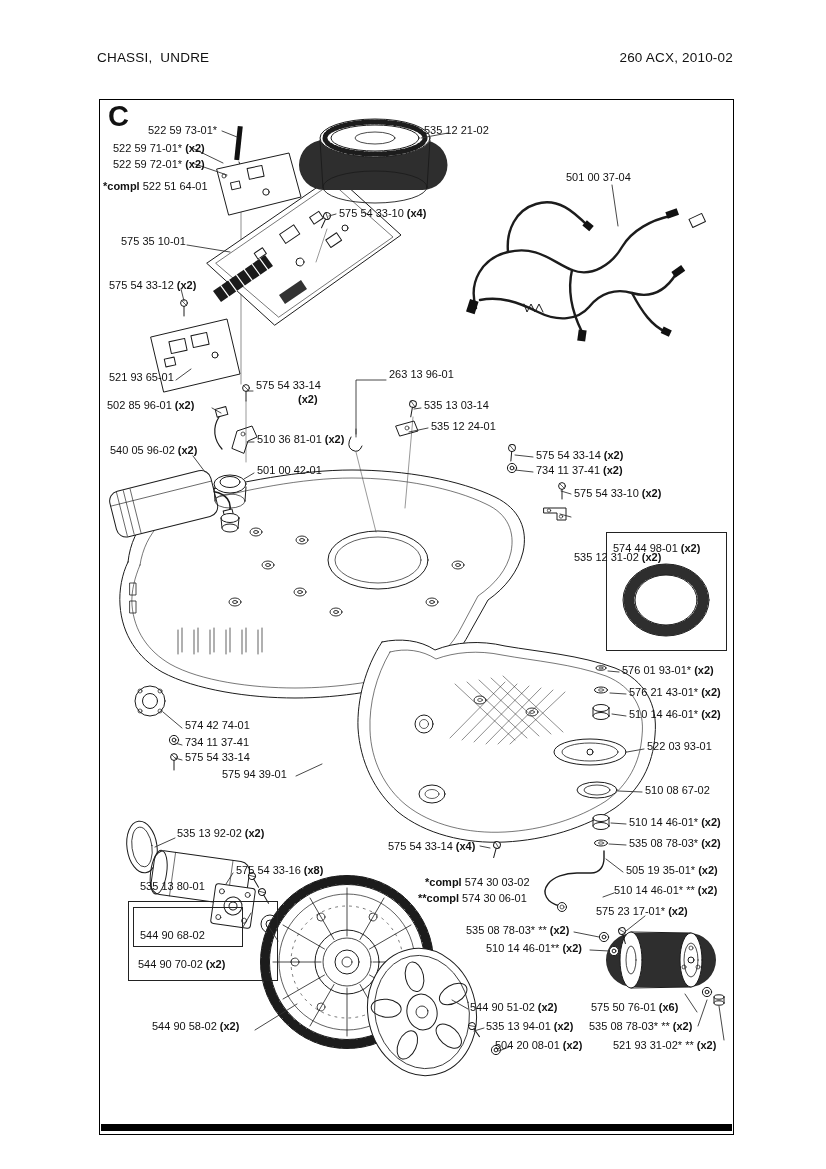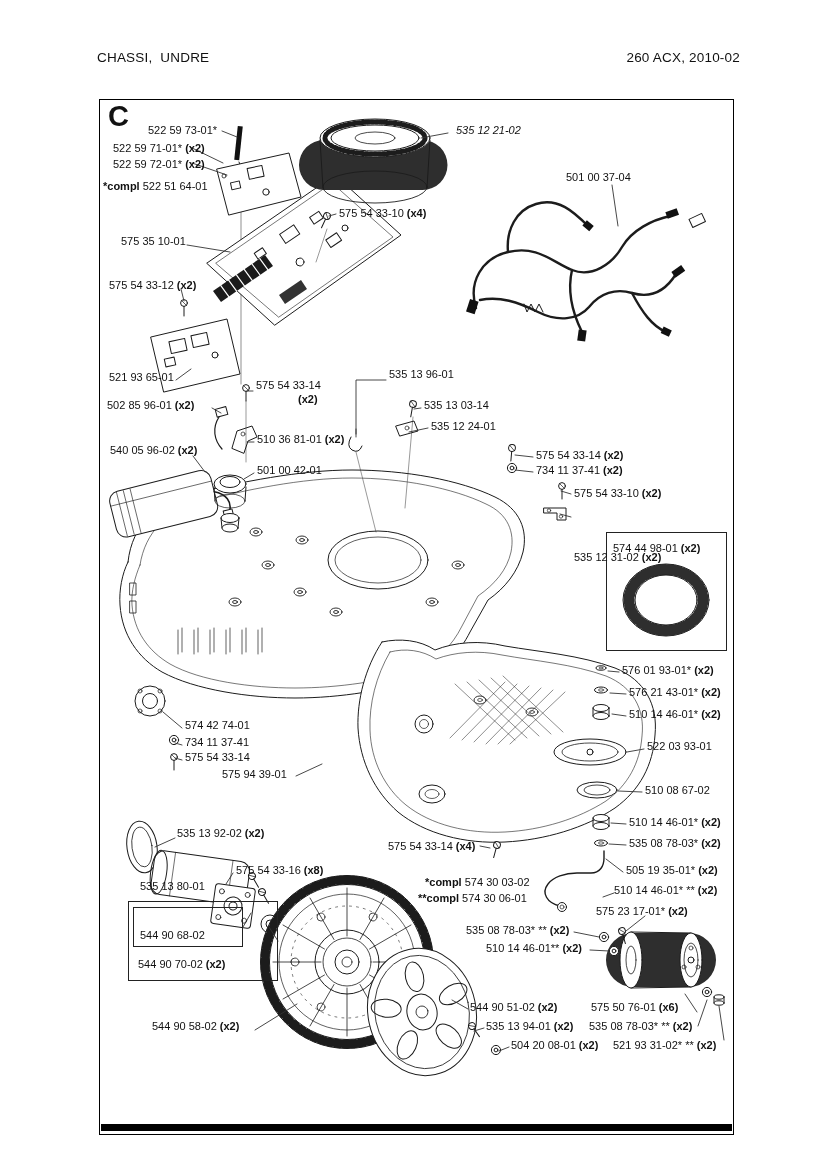--- a/index.html
+++ b/index.html
@@ -1,21 +1,21 @@
 <!DOCTYPE html>
 <html><head>
 <meta charset="utf-8">
 <style>
   * { margin:0; padding:0; box-sizing:border-box; }
   html,body { background:#fff; }
   body { width:826px; height:1169px; font-family:"Liberation Sans","DejaVu Sans",sans-serif; color:#111; }
   .page { position:relative; width:823px; height:1169px; background:#fff; overflow:hidden; }
   .hdr { position:absolute; top:50px; font-size:13.5px; letter-spacing:.2px; white-space:pre; }
   #hdrL { left:97px; }
-  #hdrR { right:83px;text-align:center; }
+  #hdrR { right:90px;text-align:center; }
   .frame { position:absolute; left:99px; top:99px; width:635px; height:1036px; border:1.5px solid #000; }
   .bottombar { position:absolute; left:101px; top:1124px; width:631px; height:7px; background:#000; }
   .sectionC { position:absolute; left:108px; top:100px; font-size:29px; font-weight:600; }
   svg.art { position:absolute; left:0; top:0; }
   .inset-box { position:absolute; left:606px; top:532px; width:121px; height:119px; border:1.2px solid #222; }
   .lblbox { position:absolute; border:1px solid #222; }
   #box-outer { left:128px; top:901px; width:150px; height:80px; }
   #box-inner { left:133px; top:907px; width:110px; height:40px; }
   #labels { position:absolute; left:0; top:0; width:826px; height:1169px; }
   .part-label { position:absolute; font-size:11px; line-height:13px; white-space:nowrap; }
@@ -458,24 +458,24 @@
       <div class="part-label" style="left: 113px; top: 158px;"><span>522 59 72-01*</span><b class="qty">(x2)</b></div>
       <div class="part-label" style="left: 103px; top: 180px;"><b>*compl </b><span>522 51 64-01</span></div>
       <div class="part-label" style="left: 121px; top: 235px;"><span>575 35 10-01</span></div>
       <div class="part-label" style="left: 109px; top: 279px;"><span>575 54 33-12</span><b class="qty">(x2)</b></div>
       <div class="part-label" style="left: 109px; top: 371px;"><span>521 93 65-01</span></div>
       <div class="part-label stack" style="left: 256px; top: 379px;"><span>575 54 33-14</span><b class="qty">(x2)</b></div>
       <div class="part-label" style="left: 107px; top: 399px;"><span>502 85 96-01</span><b class="qty">(x2)</b></div>
       <div class="part-label" style="left: 110px; top: 444px;"><span>540 05 96-02</span><b class="qty">(x2)</b></div>
       <div class="part-label" style="left: 257px; top: 433px; text-align: center;"><span>510 36 81-01</span><b class="qty">(x2)</b></div>
       <div class="part-label" style="left: 257px; top: 464px;"><span>501 00 42-01</span></div>
-      <div class="part-label" style="left: 456px; top: 124px; font-style: italic;"><span>535 12 21-02</span></div>
+      <div class="part-label" style="left: 424px; top: 124px;"><span>535 12 21-02</span></div>
       <div class="part-label" style="left: 339px; top: 207px;"><span>575 54 33-10</span><b class="qty">(x4)</b></div>
       <div class="part-label" style="left: 566px; top: 171px;"><span>501 00 37-04</span></div>
-      <div class="part-label" style="left: 389px; top: 368px;"><span>535 13 96-01</span></div>
+      <div class="part-label" style="left: 389px; top: 368px;"><span>263 13 96-01</span></div>
       <div class="part-label" style="left: 424px; top: 399px;"><span>535 13 03-14</span></div>
       <div class="part-label" style="left: 431px; top: 420px;"><span>535 12 24-01</span></div>
       <div class="part-label" style="left: 536px; top: 449px;"><span>575 54 33-14</span><b class="qty">(x2)</b></div>
       <div class="part-label" style="left: 536px; top: 464px;"><span>734 11 37-41</span><b class="qty">(x2)</b></div>
       <div class="part-label" style="left: 574px; top: 487px;"><span>575 54 33-10</span><b class="qty">(x2)</b></div>
       <div class="part-label" style="left: 574px; top: 509px; margin-top: 42px;"><span>535 12 31-02</span><b class="qty">(x2)</b></div>
       <div class="part-label" style="left: 613px; top: 542px;"><span>574 44 98-01</span><b class="qty">(x2)</b></div>
       <div class="part-label" style="left: 622px; top: 664px;"><span>576 01 93-01*</span><b class="qty">(x2)</b></div>
       <div class="part-label" style="left: 629px; top: 686px;"><span>576 21 43-01*</span><b class="qty">(x2)</b></div>
       <div class="part-label" style="left: 629px; top: 708px;"><span>510 14 46-01*</span><b class="qty">(x2)</b></div>
@@ -496,20 +496,20 @@
       <div class="part-label" style="left: 140px; top: 929px;"><span>544 90 68-02</span></div>
       <div class="part-label" style="left: 138px; top: 958px;"><span>544 90 70-02</span><b class="qty">(x2)</b></div>
       <div class="part-label" style="left: 152px; top: 1020px;"><span>544 90 58-02</span><b class="qty">(x2)</b></div>
       <div class="part-label" style="left: 388px; top: 840px;"><span>575 54 33-14</span><b class="qty">(x4)</b></div>
       <div class="part-label" style="left: 425px; top: 876px;"><b>*compl </b><span>574 30 03-02</span></div>
       <div class="part-label" style="left: 418px; top: 892px;"><b>**compl </b><span>574 30 06-01</span></div>
       <div class="part-label" style="left: 466px; top: 924px;"><span>535 08 78-03* **</span><b class="qty">(x2)</b></div>
       <div class="part-label" style="left: 486px; top: 942px;"><span>510 14 46-01**</span><b class="qty">(x2)</b></div>
       <div class="part-label" style="left: 470px; top: 1001px;"><span>544 90 51-02</span><b class="qty">(x2)</b></div>
       <div class="part-label" style="left: 486px; top: 1020px;"><span>535 13 94-01</span><b class="qty">(x2)</b></div>
-      <div class="part-label" style="left: 511px; top: 1039px;"><span>504 20 08-01</span><b class="qty">(x2)</b></div>
+      <div class="part-label" style="left: 495px; top: 1039px;"><span>504 20 08-01</span><b class="qty">(x2)</b></div>
       <div class="part-label" style="left: 591px; top: 1001px;"><span>575 50 76-01</span><b class="qty">(x6)</b></div>
       <div class="part-label" style="left: 589px; top: 1020px;"><span>535 08 78-03* **</span><b class="qty">(x2)</b></div>
       <div class="part-label" style="left: 613px; top: 1039px;"><span>521 93 31-02* **</span><b class="qty">(x2)</b></div>
     </div>
 
   <div class="bottombar"></div>
 </div>
 
 </body></html>

